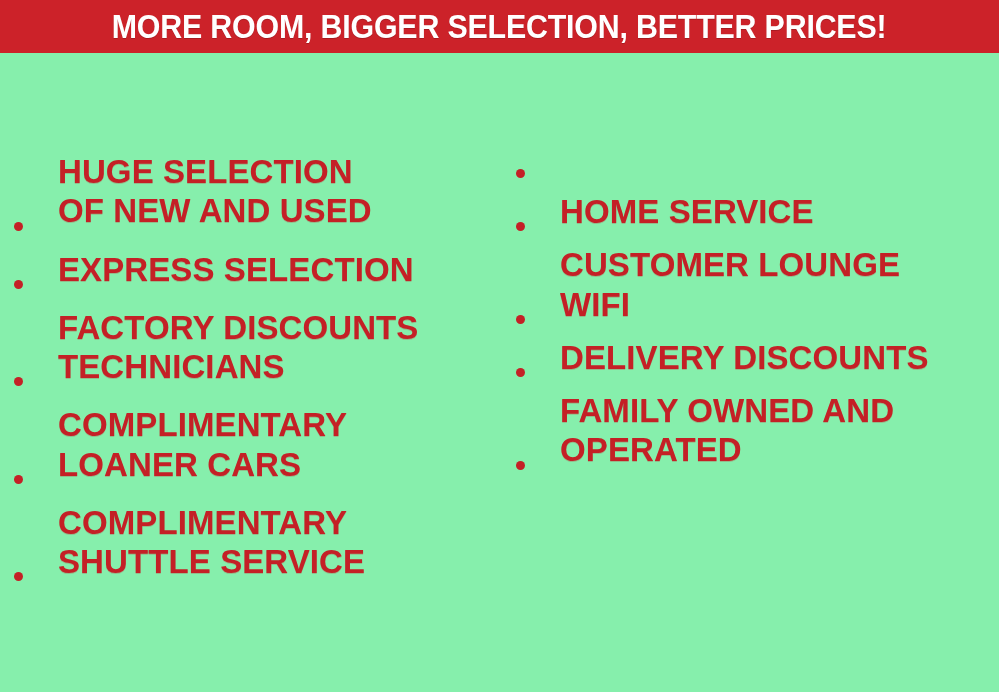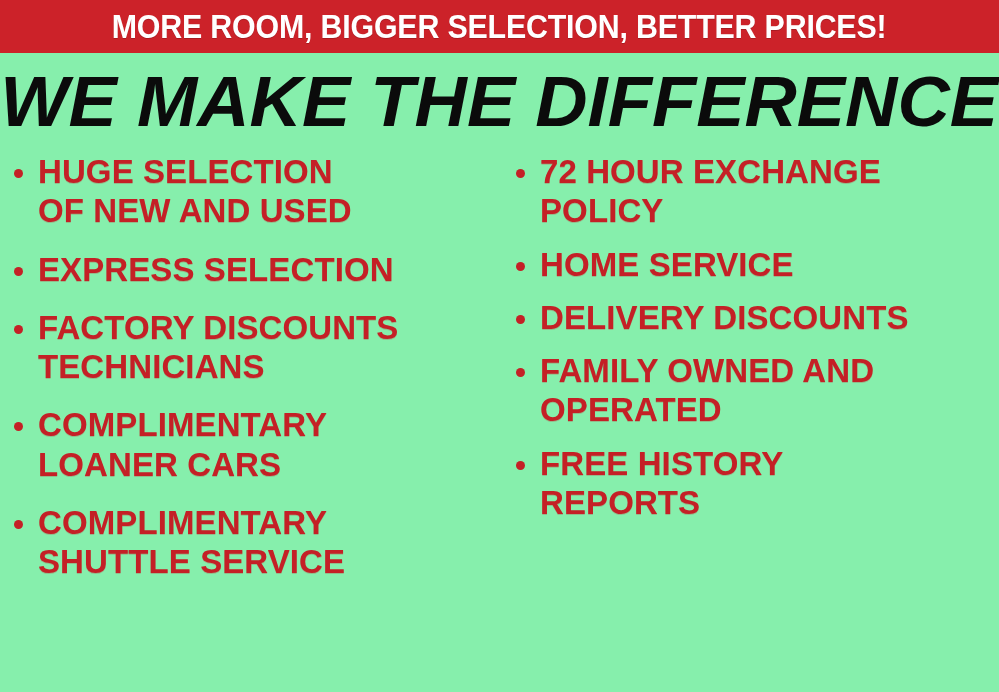--- a/index.html
+++ b/index.html
@@ -76,22 +76,23 @@
   }
   .col {
     position: absolute;
     top: 0;
   }
   .col-left  { left: 14px;  width: 492px; }
   .col-right { left: 516px; width: 483px; }
 
   .bullet-row {
     display: flex;
-    align-items: flex-start;
+    align-items: flex-end;
     margin-bottom: 20px;
+    gap: 20px;
   }
   .col-left  .bullet-row { margin-bottom: 19px; }
   .col-right .bullet-row { margin-bottom: 14px; }
 
   .dot {
     flex: 0 0 auto;
     width: 9px;
     height: 9px;
     border-radius: 50%;
     background: #c42026;
@@ -111,23 +112,20 @@
 </style>
 </head>
 <body>
 
 <div id="ad">
 
   <div class="banner">
     <div class="banner-text">MORE ROOM, BIGGER SELECTION, BETTER PRICES!</div>
   </div>
 
-  <div class="headline-wrap">
-    <div class="headline">WE MAKE THE DIFFERENCE</div>
-  </div>
 
   <div class="columns">
 
     <div class="col col-left">
       <div class="bullet-row">
         <span class="dot"></span>
         <span class="btext">HUGE SELECTION
 OF NEW AND USED</span>
       </div>
       <div class="bullet-row">
@@ -147,37 +145,35 @@
       <div class="bullet-row">
         <span class="dot"></span>
         <span class="btext">COMPLIMENTARY
 SHUTTLE SERVICE</span>
       </div>
     </div>
 
     <div class="col col-right">
       <div class="bullet-row">
         <span class="dot"></span>
-        <span class="btext">72 HOUR EXCHANGE
-POLICY</span>
       </div>
       <div class="bullet-row">
         <span class="dot"></span>
         <span class="btext">HOME SERVICE</span>
+      </div>
+      <div class="bullet-row">
+        <span class="dot"></span>
+        <span class="btext">CUSTOMER LOUNGE
+WIFI</span>
       </div>
       <div class="bullet-row">
         <span class="dot"></span>
         <span class="btext">DELIVERY DISCOUNTS</span>
       </div>
       <div class="bullet-row">
         <span class="dot"></span>
         <span class="btext">FAMILY OWNED AND
 OPERATED</span>
       </div>
-      <div class="bullet-row">
-        <span class="dot"></span>
-        <span class="btext">FREE HISTORY
-REPORTS</span>
-      </div>
     </div>
 
   </div>
 </div>
 
 </body></html>

